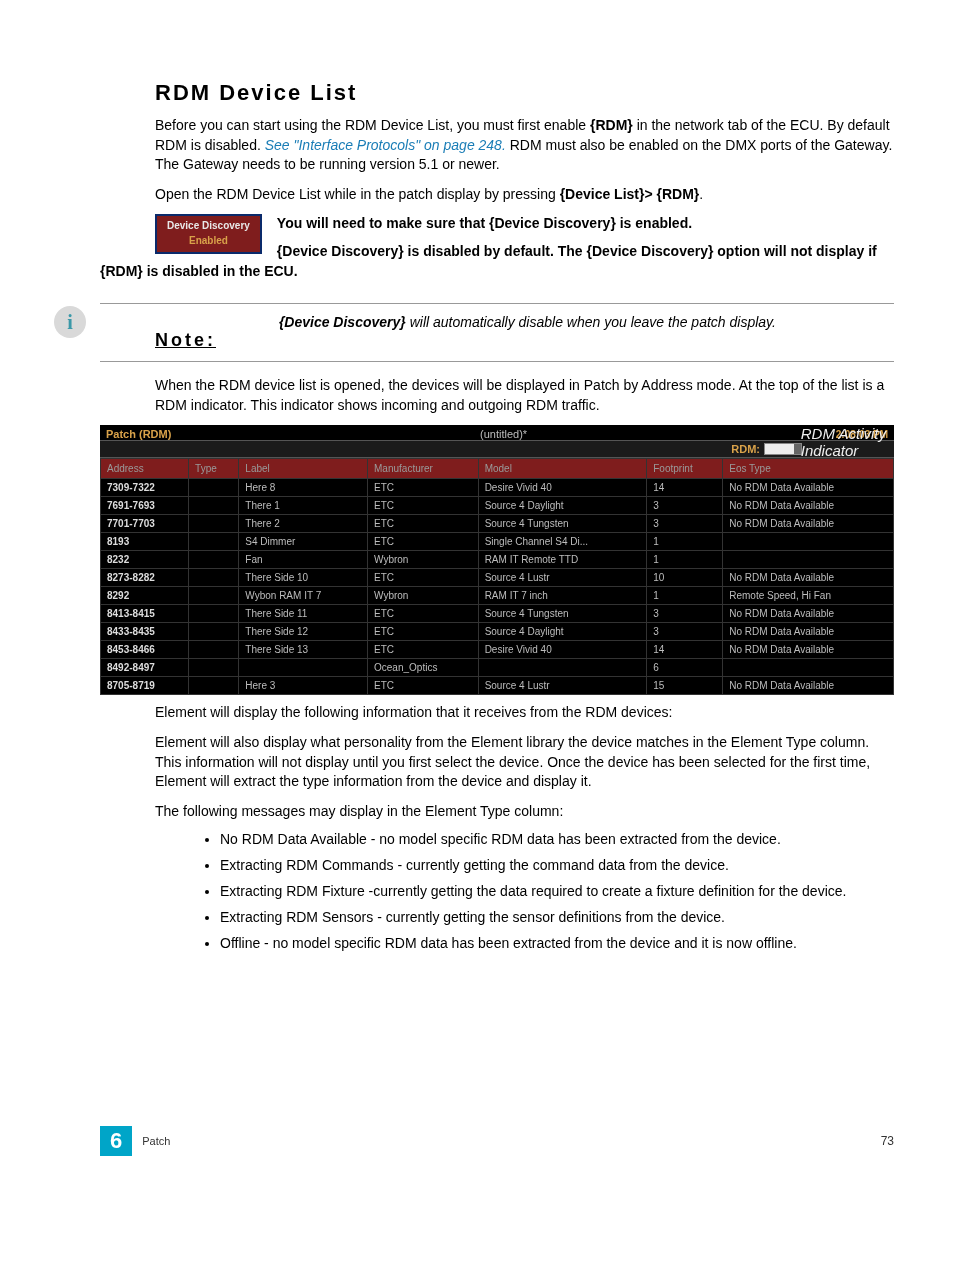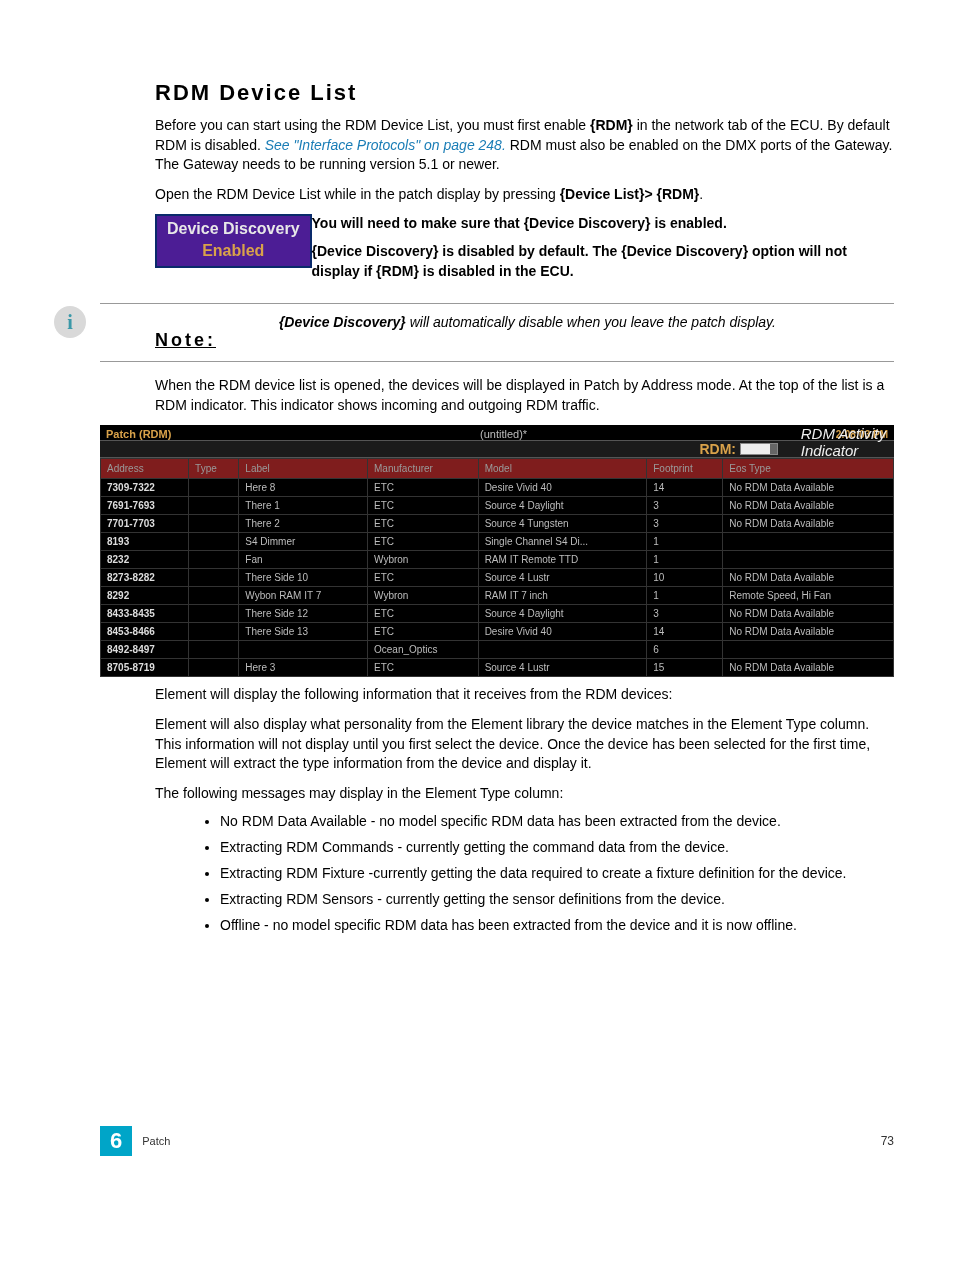--- a/index.html
+++ b/index.html
@@ -28,26 +28,27 @@
     margin-left: 55px;
     line-height: 1.4;
     margin-top: 0;
     margin-bottom: 10px;
   }
   .body-text .bold { font-weight: bold; }
   .link { color: #1a7db6; font-style: italic; }
   .device-discovery-box {
     float: left;
     margin-left: 55px;
+    margin-right: 15px;
     border: 2px solid #0a2a6b;
-    background: #4c1d95;
+    background: #7f1d1d;
     color: #e8e8e8;
     padding: 4px 10px 6px 10px;
     text-align: center;
-    font-size: 16px;
+    font-size: 10px;
     font-weight: bold;
   }
   .device-discovery-box .dd-enabled { color: #d9a24a; font-weight: bold; margin-top:4px;}
   .dd-side-text { margin-left: 0; line-height:1.4; }
   .dd-side-text p { margin: 0 0 8px 0; font-weight: bold; }
   .clear { clear: both; }
   .note-container {
     border-top: 1px solid #999;
     border-bottom: 1px solid #999;
     margin: 14px 0 14px 0;
@@ -114,22 +115,22 @@
     text-align:left;
   }
   .rdm-bar {
     background:#1b1b1b;
     border-top:1px solid #555;
     border-bottom:1px solid #555;
     height:16px;
     display:flex;
     justify-content:flex-end;
     align-items:center;
-    padding-right:116px;
-    font-size:14px;
+    padding-right:92px;
+    font-size:11px;
   }
   .rdm-bar .rdm-lbl { color:#d9a24a; margin-right:4px; font-weight:bold;}
   .rdm-bar .rdm-ind {
     width:36px;height:10px;border:1px solid #888;display:inline-block;
     background:linear-gradient(90deg,#eee 0%,#eee 80%,#666 80%,#666 100%);
   }
   table.rdm {
     width:100%;
     border-collapse: collapse;
   }
@@ -297,20 +298,29 @@
           <tr>
             <td class="addr">8292</td>
             <td></td>
             <td>Wybon RAM IT 7</td>
             <td>Wybron</td>
             <td>RAM IT 7 inch</td>
             <td>1</td>
             <td>Remote Speed, Hi Fan</td>
           </tr>
           <tr>
+            <td class="addr">8413-8415</td>
+            <td></td>
+            <td>There Side 11</td>
+            <td>ETC</td>
+            <td>Source 4 Tungsten</td>
+            <td>3</td>
+            <td>No RDM Data Available</td>
+          </tr>
+          <tr>
             <td class="addr">8433-8435</td>
             <td></td>
             <td>There Side 12</td>
             <td>ETC</td>
             <td>Source 4 Daylight</td>
             <td>3</td>
             <td>No RDM Data Available</td>
           </tr>
           <tr>
             <td class="addr">8453-8466</td>

